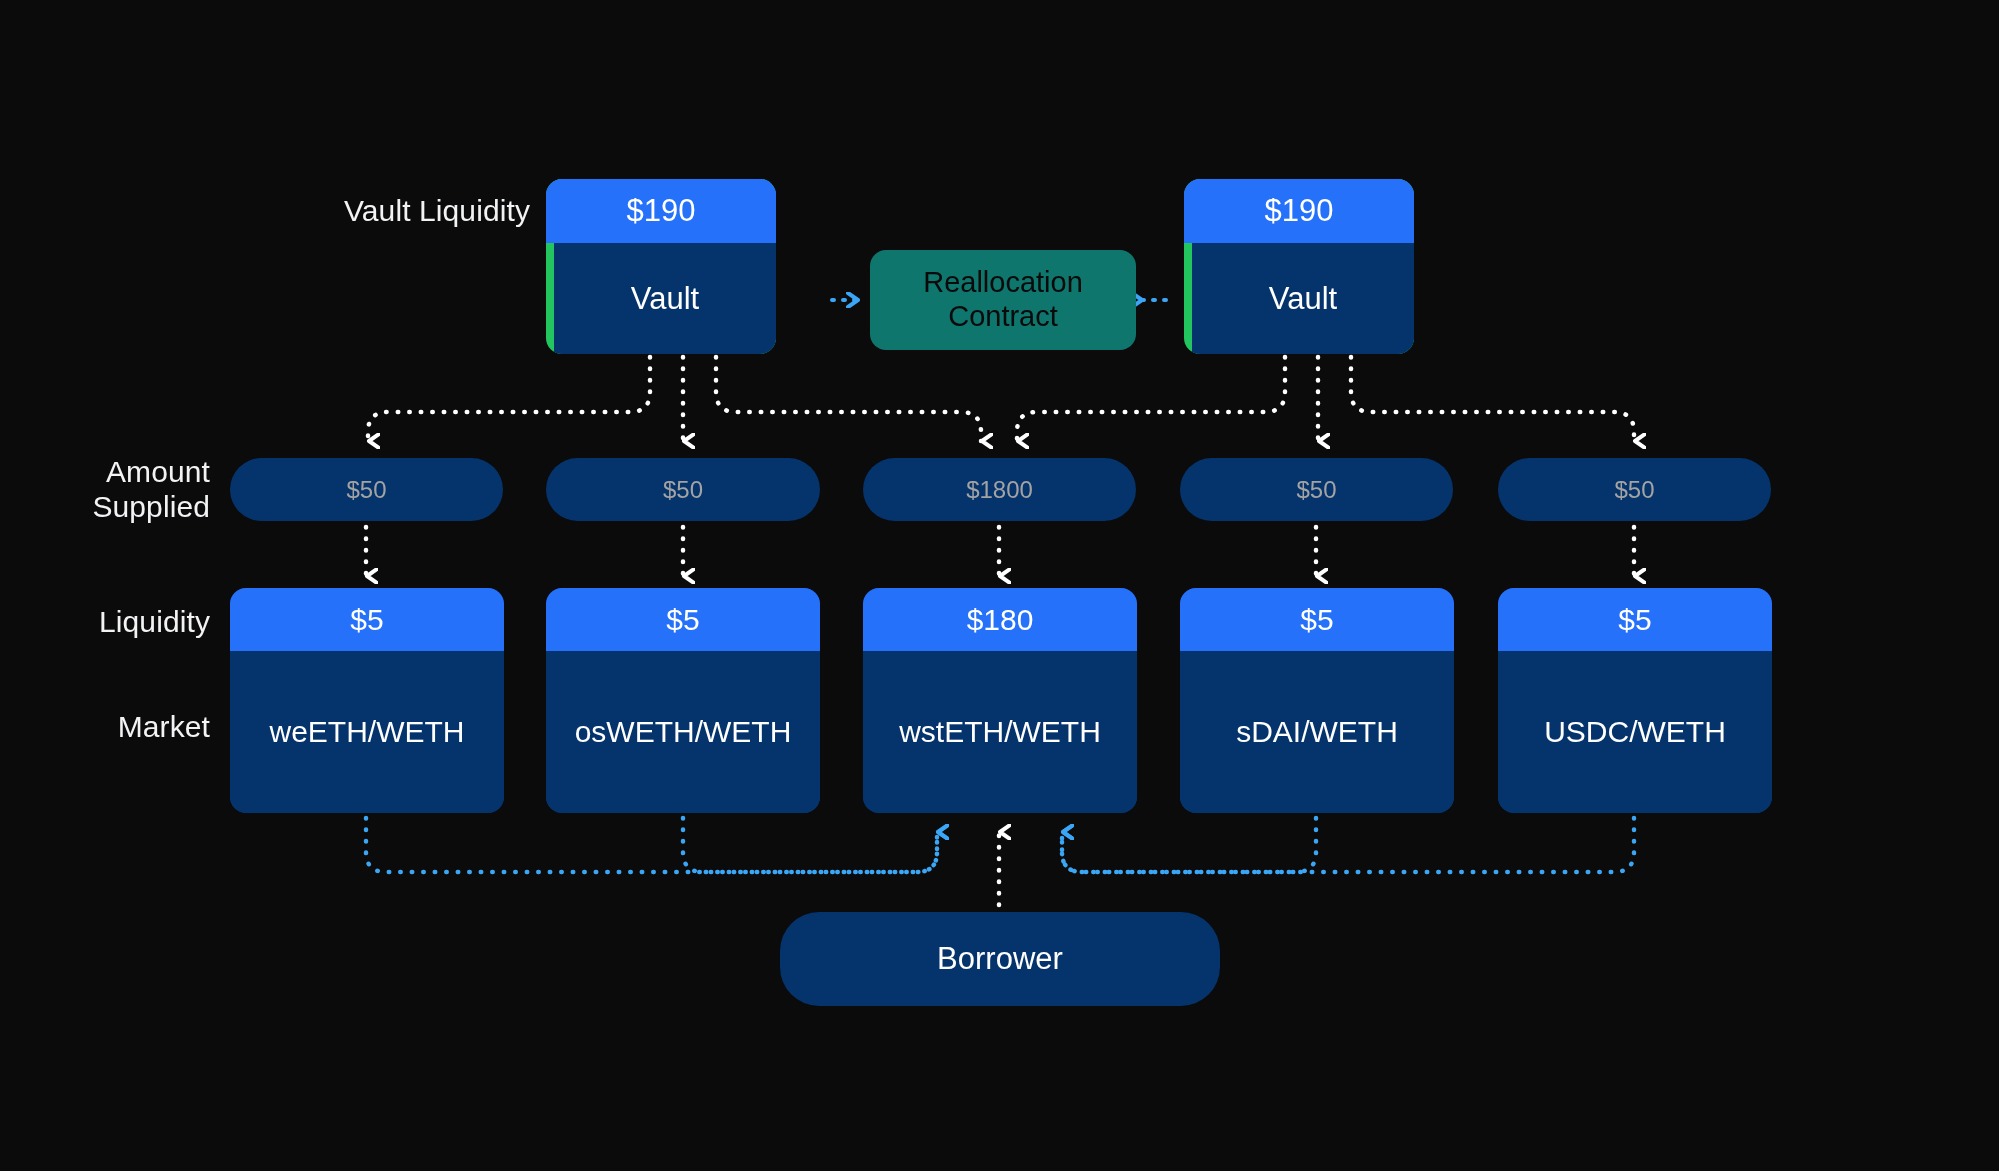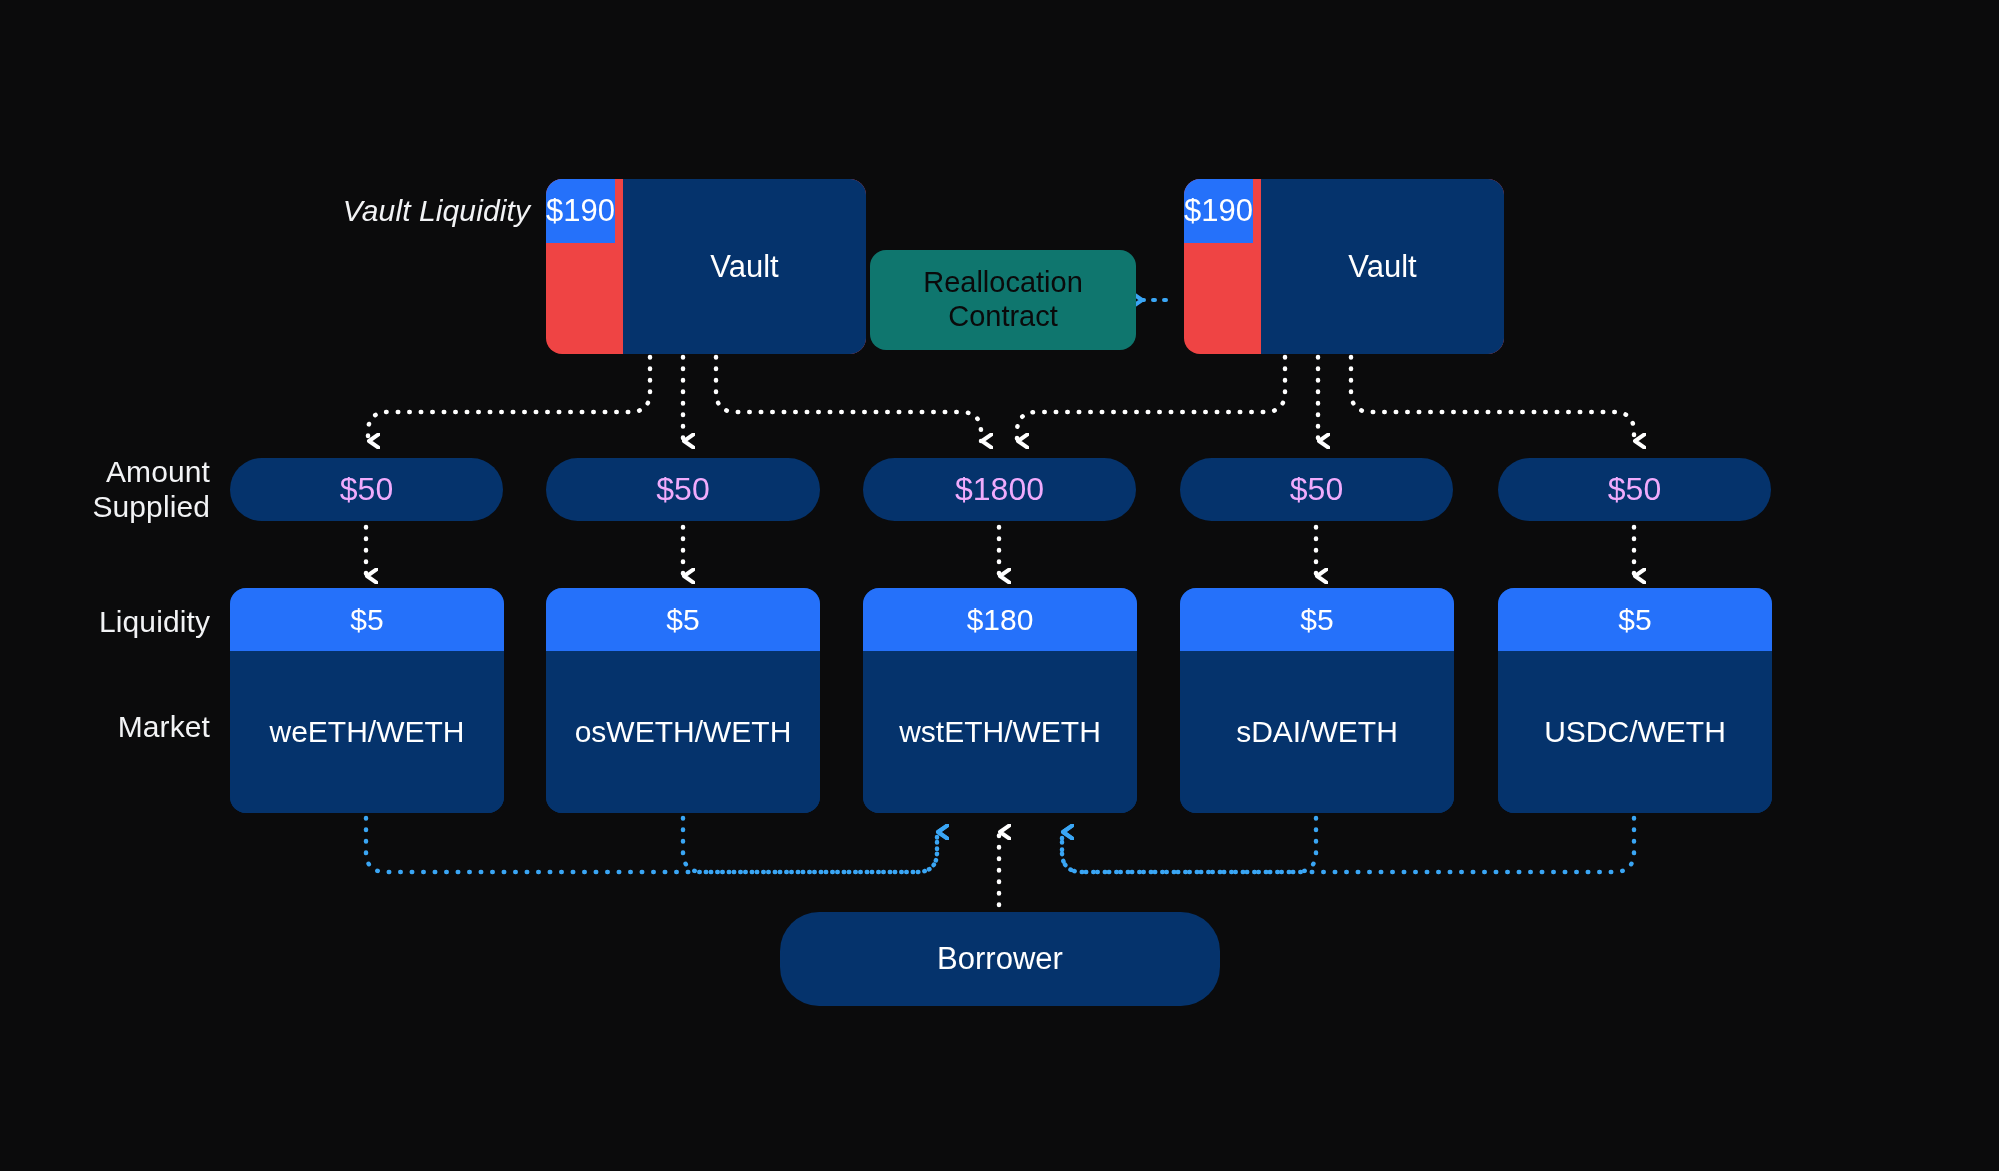--- a/index.html
+++ b/index.html
@@ -32,27 +32,27 @@
     font-size: 30px;
     line-height: 1.16;
     text-align: right;
     white-space: pre-line;
     z-index: 2;
     letter-spacing: 0.1px;
   }
 
   
   .vault {
-    width: 320px;
+    width: 230px;
     height: 175px;
     border-radius: 16px;
     overflow: hidden;
     display: flex;
-    flex-direction: row;
-    background: #ef4444;
+    flex-direction: column;
+    background: #22c55e;
   }
   .vault .cap {
     height: 64px;
     background: #2571fa;
     display: flex; align-items: center; justify-content: center;
     color: #ffffff;
     font-size: 31px;
   }
   .vault .body {
     flex: 1;
@@ -76,22 +76,22 @@
     line-height: 1.16;
     white-space: pre-line;
   }
 
   
   .pill {
     height: 63px;
     border-radius: 32px;
     background: #05336c;
     display: flex; align-items: center; justify-content: center;
-    color: #f0abfc;
-    font-size: 32px;
+    color: #a3a3a3;
+    font-size: 24px;
   }
 
   
   .market {
     width: 274px;
     height: 225px;
     border-radius: 16px;
     overflow: hidden;
     display: flex;
     flex-direction: column;
@@ -180,21 +180,21 @@
       <path d="M366 818 L366 852 Q366 872 386 872 L917 872 Q937 872 937 852 L937 832" marker-end="url(#arrowUpBlue)"></path>
       <path d="M683 818 L683 852 Q683 872 703 872 L917 872 Q937 872 937 852 L937 832" marker-end="url(#arrowUpBlue)"></path>
     </g>
 
     <g stroke="#3aa6f5" stroke-width="4.5" stroke-linecap="round" fill="none" stroke-dasharray="0.5 11">
       <path d="M1316 818 L1316 852 Q1316 872 1296 872 L1082 872 Q1062 872 1062 852 L1062 832" marker-end="url(#arrowUpBlue)"></path>
       <path d="M1634 818 L1634 852 Q1634 872 1614 872 L1082 872 Q1062 872 1062 852 L1062 832" marker-end="url(#arrowUpBlue)"></path>
     </g>
   </svg>
 
-  <div class="row-label" style="right:1469px; top:194px; width:330px;font-style:italic;">Vault Liquidity</div>
+  <div class="row-label" style="right:1469px; top:194px; width:330px;">Vault Liquidity</div>
 
   <div class="row-label" style="right:1789px; top:455px; width:190px;">Amount
 Supplied</div>
 
   <div class="row-label" style="right:1789px; top:605px; width:190px;">Liquidity</div>
 
   <div class="row-label" style="right:1789px; top:710px; width:190px;">Market</div>
 
   <div class="node" style="left:546px; top:179px;">
     <div class="vault">

